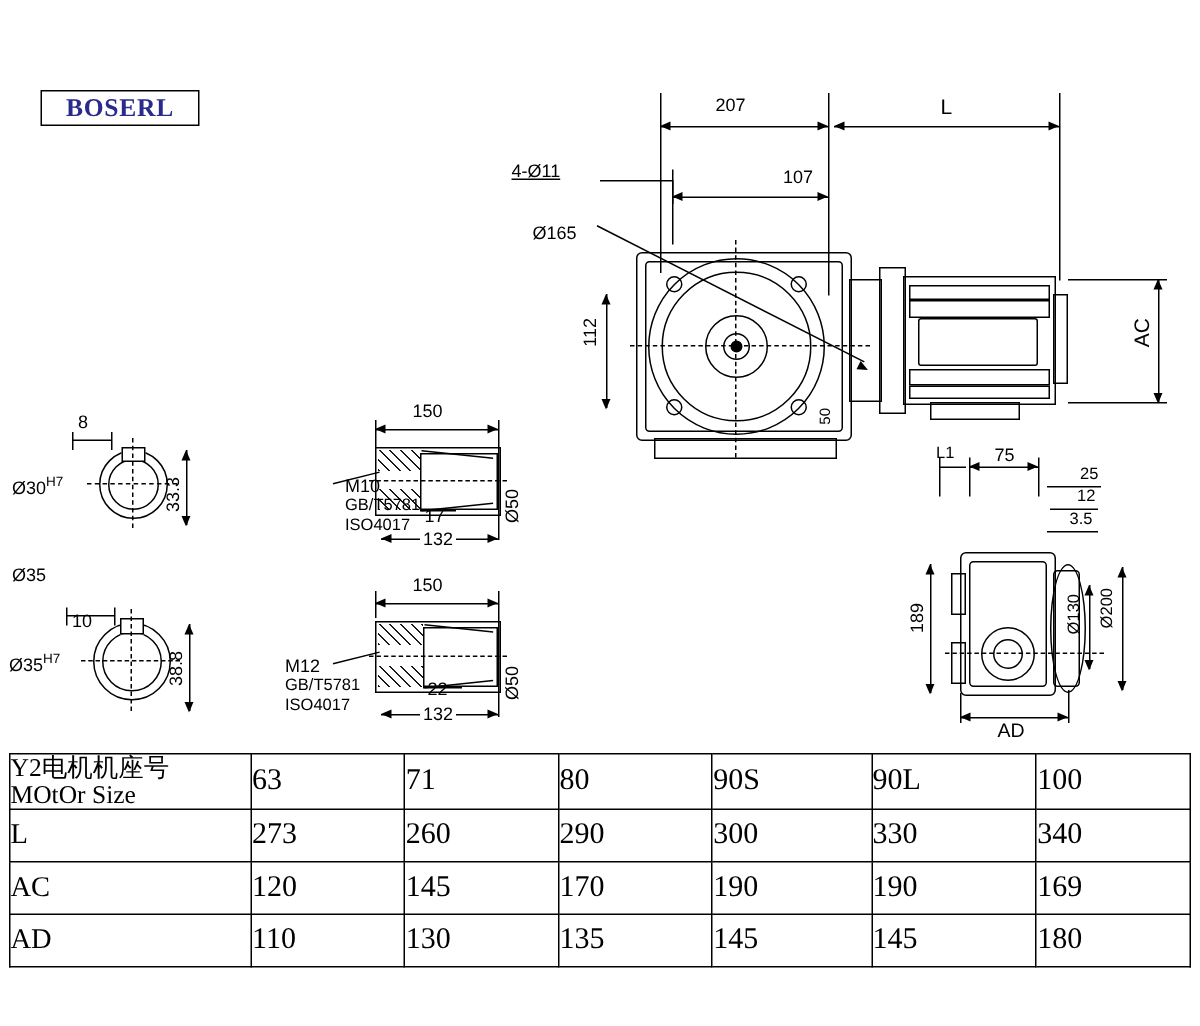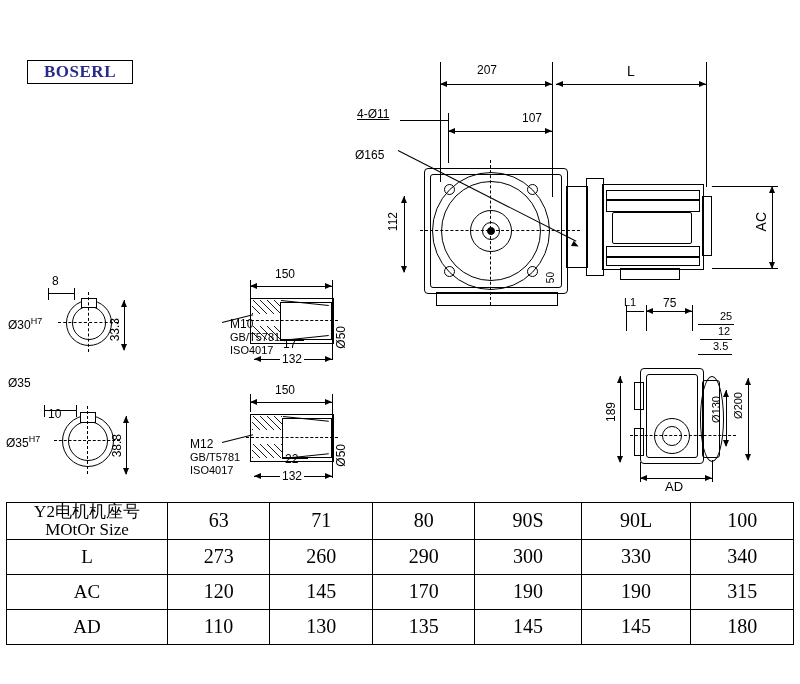--- a/index.html
+++ b/index.html
@@ -43,21 +43,21 @@
   .ah-r{border-top:3px solid transparent;border-bottom:3px solid transparent;border-left:7px solid #000;}
   .ah-u{border-left:3px solid transparent;border-right:3px solid transparent;border-bottom:7px solid #000;}
   .ah-d{border-left:3px solid transparent;border-right:3px solid transparent;border-top:7px solid #000;}
 
   
   #spec-table{
     position:absolute;left:6px;top:502px;width:788px;border-collapse:collapse;
     font-family:"Liberation Serif", serif;
   }
   #spec-table td{
-    border:1px solid #000;text-align:center;font-size:20px;height:34px;padding:0;
+    border:1px solid #000;font-size:20px;height:34px;padding:0;
   }
   #spec-table td.rowhdr{width:160px;font-size:19px;}
   #spec-table td.two-line{line-height:1.05;font-size:17px;}
   .cn{font-family:"Liberation Serif","DejaVu Serif",serif;}
 
   
   .anno{position:absolute;font-size:11px;line-height:1.12;font-family:"Liberation Sans",sans-serif;}
   .lblv{position:absolute;font-size:12px;writing-mode:vertical-rl;transform:rotate(180deg);white-space:nowrap;}
   .hatch{
     position:absolute;
@@ -85,21 +85,21 @@
   <div class="ah ah-r abs" style="left:699px;top:81px;"></div>
   <div class="ln vl abs" style="left:706px;top:62px;height:125px;"></div>
   <div class="dim abs" style="left:627px;top:63px;font-size:14px;">L</div>
 
   <div class="ln hl abs" style="left:448px;top:131px;width:104px;"></div>
   <div class="ah ah-l abs" style="left:448px;top:128px;"></div>
   <div class="ah ah-r abs" style="left:545px;top:128px;"></div>
   <div class="ln vl abs" style="left:448px;top:113px;height:50px;"></div>
   <div class="dim abs" style="left:522px;top:111px;">107</div>
 
-  <div class="dim abs" style="left:357px;top:107px;text-decoration:underline;">4-Ø11</div>
+  <div class="dim abs" style="left:341px;top:107px;text-decoration:underline;">4-Ø11</div>
   <div class="ln hl abs" style="left:400px;top:120px;width:48px;"></div>
   <div class="ln vl abs" style="left:448px;top:120px;height:16px;"></div>
 
   <div class="dim abs" style="left:355px;top:148px;">Ø165</div>
   <div class="ln abs" style="left:398px;top:150px;width:200px;height:1px;transform:rotate(27deg);transform-origin:left center;"></div>
   <div class="ah ah-r abs" style="left:572px;top:242px;transform:rotate(27deg);"></div>
 
   <div class="rect2 abs" style="left:424px;top:168px;width:142px;height:124px;border-radius:4px;"></div>
   <div class="rect abs" style="left:430px;top:174px;width:130px;height:112px;border-radius:3px;"></div>
 
@@ -321,21 +321,21 @@
       <td>330</td>
       <td>340</td>
     </tr>
     <tr>
       <td class="rowhdr">AC</td>
       <td>120</td>
       <td>145</td>
       <td>170</td>
       <td>190</td>
       <td>190</td>
-      <td>315</td>
+      <td>169</td>
     </tr>
     <tr>
       <td class="rowhdr">AD</td>
       <td>110</td>
       <td>130</td>
       <td>135</td>
       <td>145</td>
       <td>145</td>
       <td>180</td>
     </tr>

